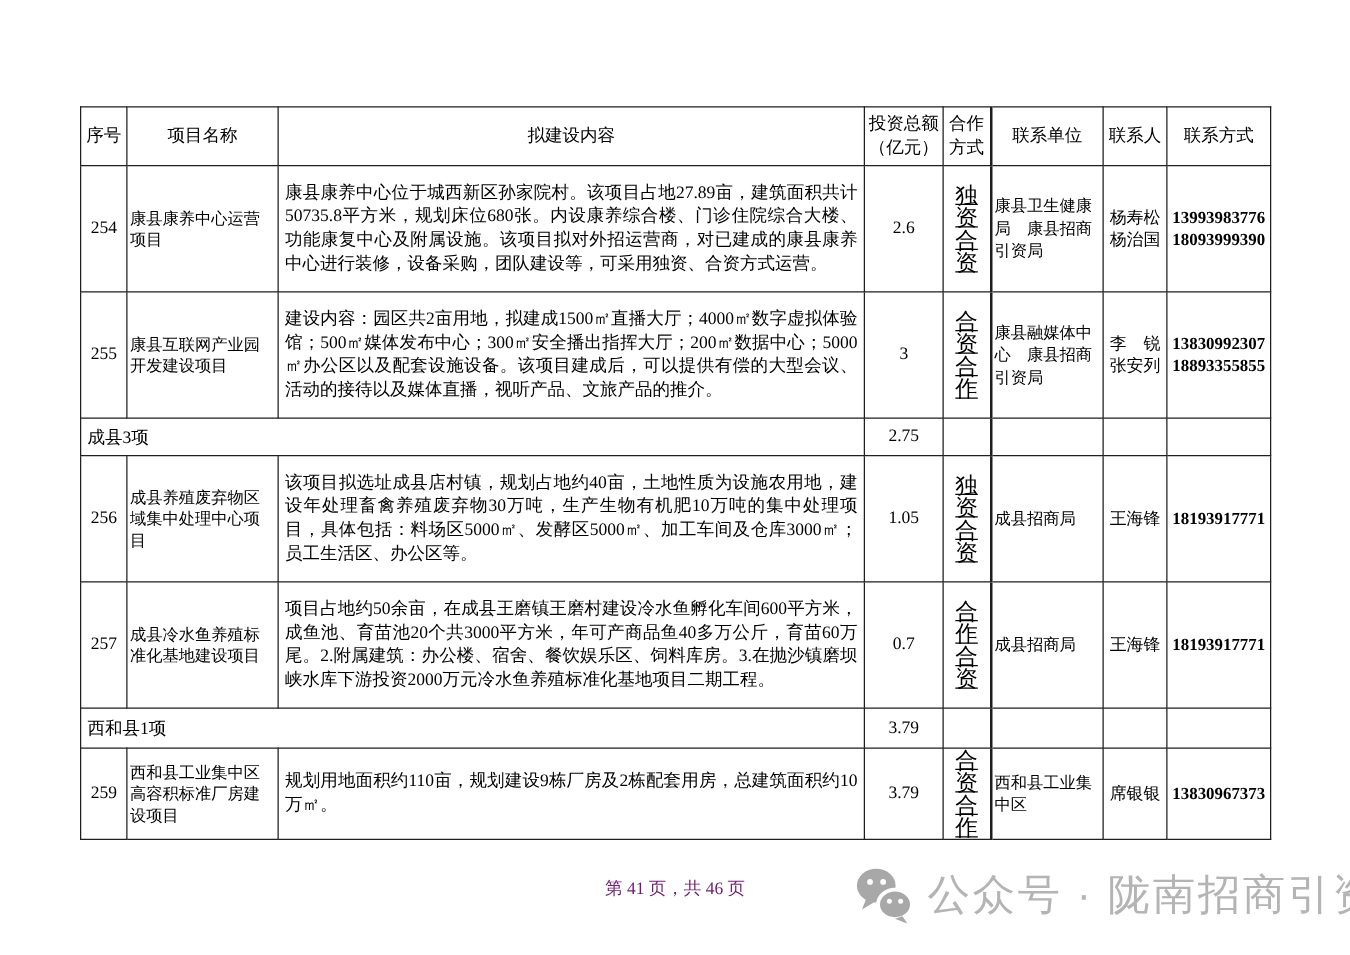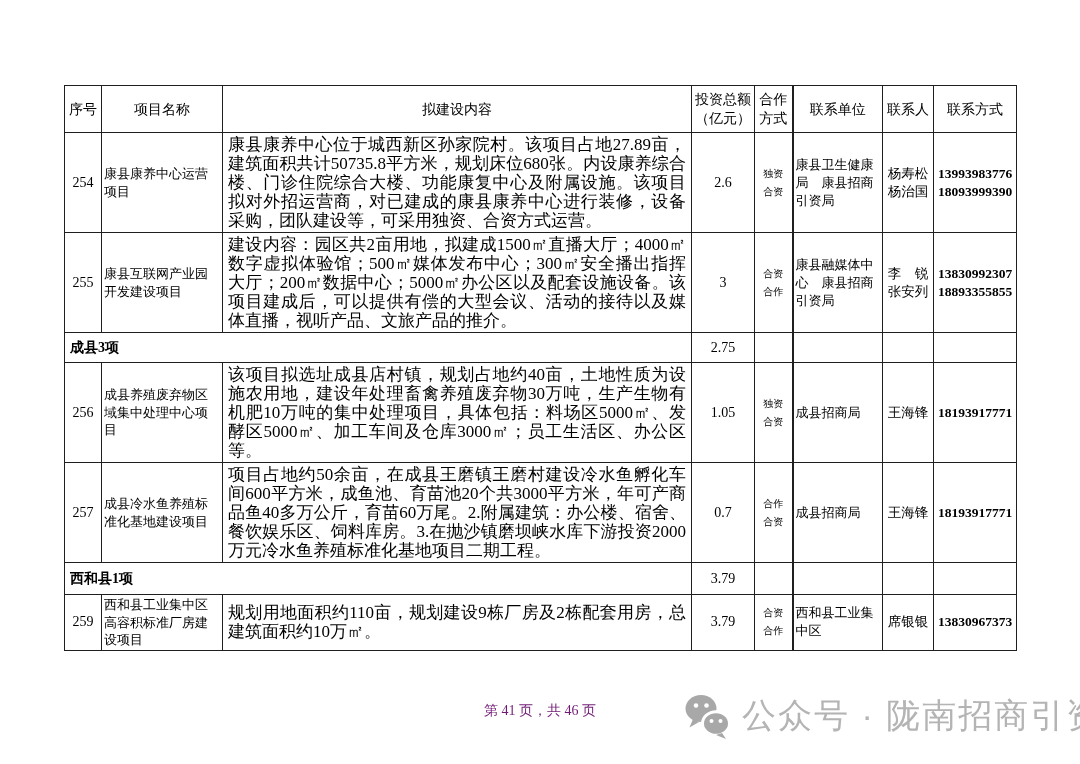--- a/index.html
+++ b/index.html
@@ -17,27 +17,27 @@
     word-break:break-all;
   }
   table.projects th {
     font-weight:normal; font-size:14px; text-align:center; line-height:19px; padding:0 2px;
   }
   .rh47{height:47px}.rh78{height:78px}.rh85{height:85px}.rh30{height:30px}
   .rh73{height:73px}.rh90{height:90px}.rh80{height:80px}.rh32{height:32px}
   .rh50{height:50px}.rh33{height:33px}
   .c-serial  { text-align:center; font-size:14px; }
   .c-name    { font-size:13px; line-height:17.5px; padding:1px 2px; text-align:left; }
-  .c-content { font-size:17px; line-height:19px; padding:2px 5px; text-align:justify; }
+  .c-content { font-size:14px; line-height:19px; padding:12px 5px; text-align:justify; }
   .c-invest  { text-align:center; font-size:14px; }
-  .c-coop    { text-align:center; font-size:10px; line-height:18px; white-space:pre-line; padding:0 2px; }
+  .c-coop    { text-align:center; font-size:18px; line-height:18px; white-space:pre-line; padding:0 2px;text-decoration:underline; }
   .c-unit    { text-align:left; font-size:13px; line-height:18px; padding:0 2px; border-left-width:2px !important; }
   .c-person  { text-align:center; font-size:13.5px; line-height:18px; white-space:pre-line; padding:0 2px; }
   .c-phone   { text-align:center; font-size:13.5px; line-height:18px; white-space:pre-line; padding:0 1px;font-weight:bold; }
-  .c-subtotal{ font-size:14px; text-align:left; padding-left:5px;font-weight:bold; }
+  .c-subtotal{ font-size:14px; text-align:left; padding-left:5px; }
   .page-num {
     position:absolute; left:64px; top:702px; width:952px;
     text-align:center; font-size:14px; color:#701a75;
   }
   .watermark {
     position:absolute; left:683px; top:691px; height:50px;
     display:flex; align-items:center; gap:11px;
   }
   .wm-icon { display:inline-block; width:48px; height:46px; }
   .wm-text {

